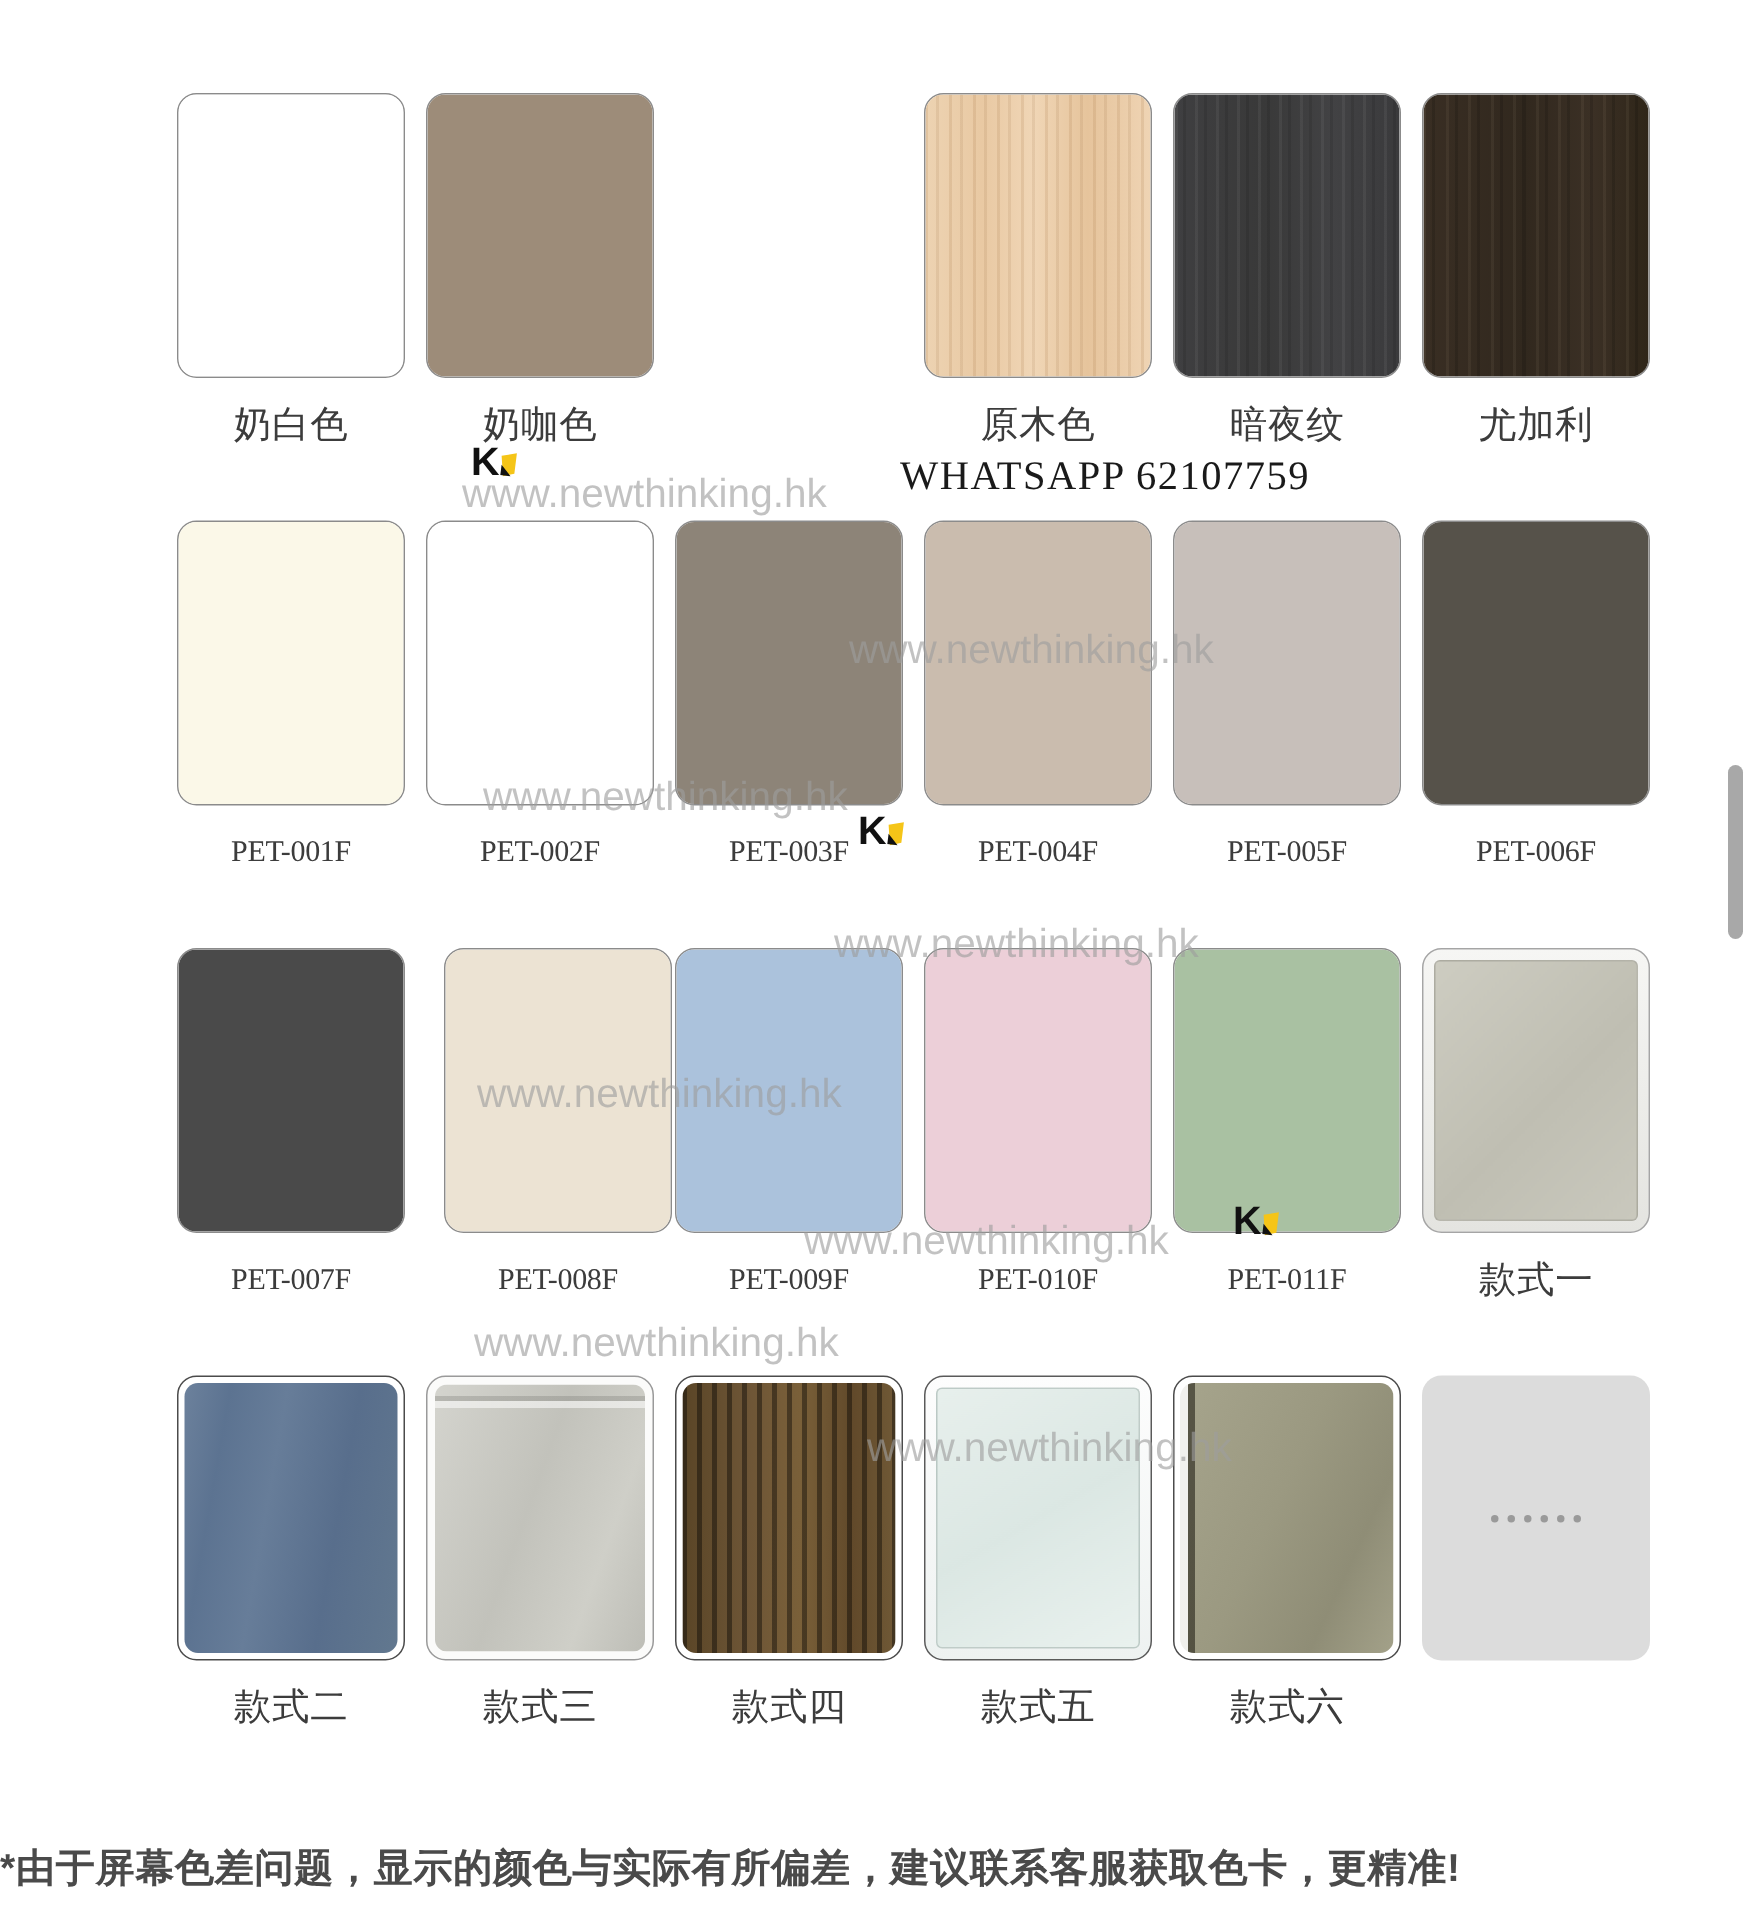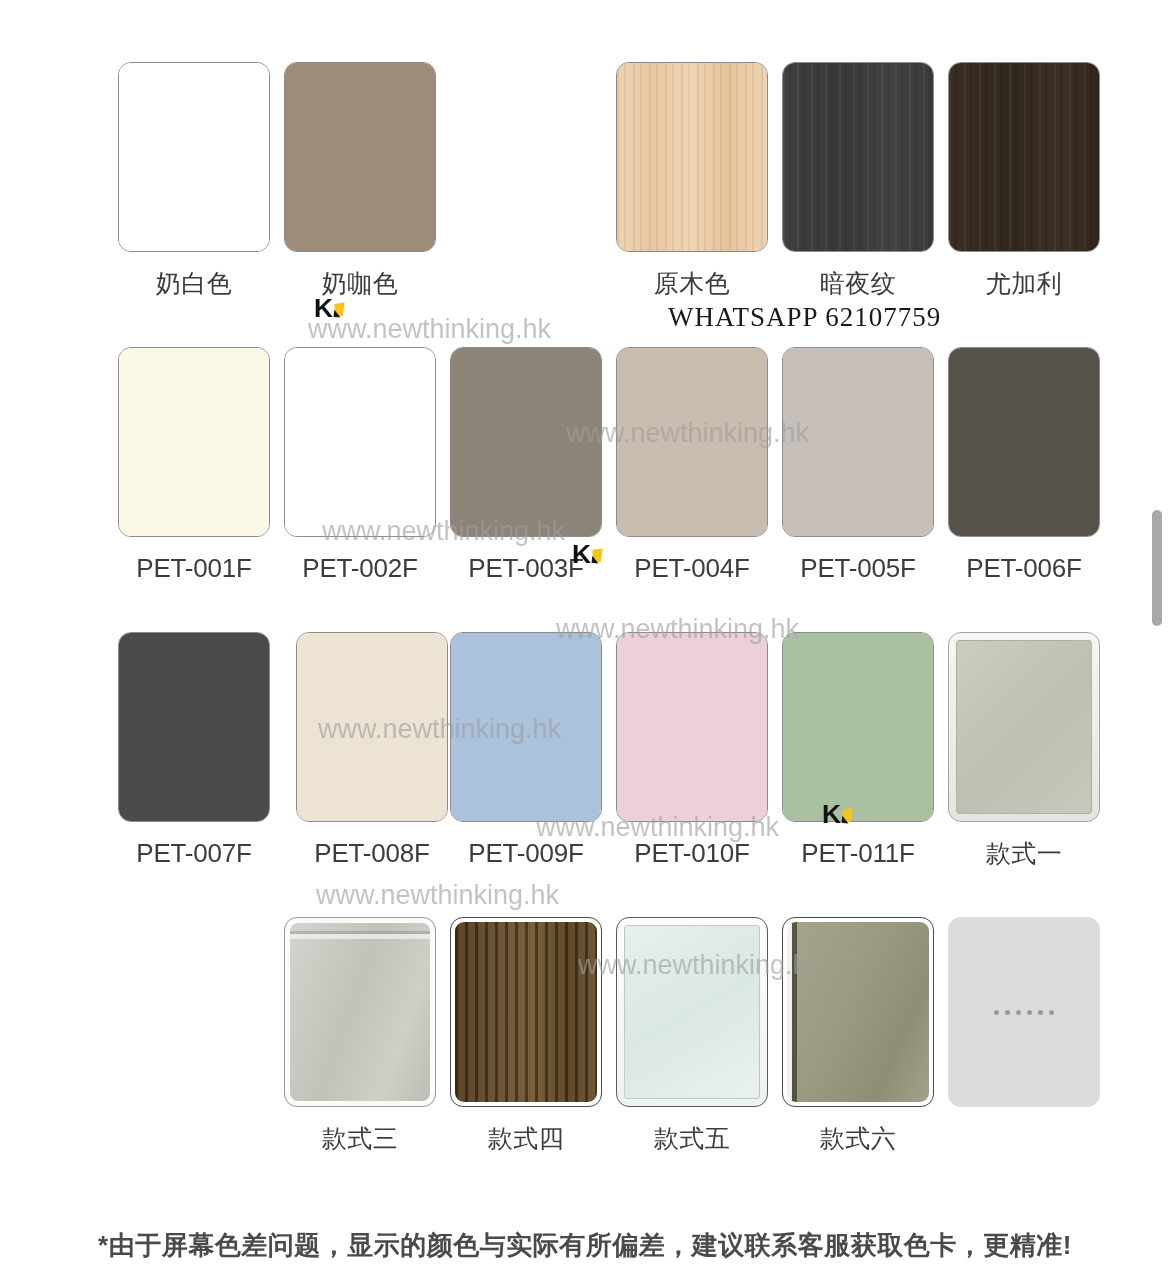--- a/index.html
+++ b/index.html
@@ -42,21 +42,21 @@
   }
   .label {
     margin-top:16px;
     text-align:center;
     font-size:25px;
     line-height:30px;
     color:#3c3c3c;
     letter-spacing:0.5px;
     white-space:nowrap;
   }
-  .label.latin { font-size:26px; letter-spacing:-0.2px; }
+  .label.latin { font-size:20px; letter-spacing:-0.2px;font-family:Liberation Serif, serif; }
 
   
   .framed { padding:7px; background:#f2f2f0; }
   .framed .inner {
     width:100%; height:100%;
     border-radius:4px;
     border:1px solid rgba(0,0,0,.10);
   }
 
   
@@ -95,21 +95,21 @@
     font-size:27px;
     color:#1a1a1a;
     white-space:nowrap;
     letter-spacing:1px;
   }
 
   
   .footer {
     position:absolute;
     left:0; right:0; top:1228px;
-    text-align:center;
+    text-align:left;
     font-size:26px;
     font-weight:bold;
     color:#4a4a4a;
     letter-spacing:0.5px;
     white-space:nowrap;
   }
 
   
   .scrollbar-track {
     position:absolute;
@@ -243,20 +243,27 @@
       </div>
       <div class="cell" style="left:830px">
         <div class="chip framed" style="background:linear-gradient(180deg,#f6f6f4,#e4e4e0);border-color:#a5a5a5">
           <div class="inner" style="background:linear-gradient(135deg,#cdccc1,#bfbeb2 55%,#c9c8bd)"></div>
         </div>
         <div class="label">款式一</div>
       </div>
     </div>
 
     <div class="row r4">
+      <div class="cell" style="left:0px">
+        <div class="chip" style="border-color:#4b4b4b;background:#fff;padding:4px">
+          <div class="tex" style="inset:4px;border-radius:9px;
+                 background:linear-gradient(100deg,#6c819c 0%,#5c7391 18%,#677d99 40%,#586e8c 68%,#62788f 100%)"></div>
+        </div>
+        <div class="label">款式二</div>
+      </div>
 
       <div class="cell" style="left:166px">
         <div class="chip" style="border-color:#9a9a9a;background:#fbfbfa;padding:5px">
           <div class="tex" style="inset:5px;border-radius:8px;
                  background:
                    linear-gradient(180deg, rgba(255,255,255,.0) 0 8px, rgba(120,120,115,.32) 8px 11px, rgba(255,255,255,.55) 11px 16px, rgba(255,255,255,0) 16px 100%),
                    linear-gradient(110deg,#d4d4ce,#c2c2bb 45%,#cfcfc8 75%,#bdbdb6)"></div>
         </div>
         <div class="label">款式三</div>
       </div>
@@ -325,21 +332,21 @@
 
     <div class="wm" style="left:308px; top:314px">www.newthinking.hk</div>
     <div class="wm" style="left:566px; top:418px">www.newthinking.hk</div>
     <div class="wm" style="left:322px; top:516px">www.newthinking.hk</div>
     <div class="wm" style="left:556px; top:614px">www.newthinking.hk</div>
     <div class="wm" style="left:318px; top:714px">www.newthinking.hk</div>
     <div class="wm" style="left:536px; top:812px">www.newthinking.hk</div>
     <div class="wm" style="left:316px; top:880px">www.newthinking.hk</div>
     <div class="wm" style="left:578px; top:950px">www.newthinking.hk</div>
 
-    <div class="whats" style="left:668px; top:302px">WHATSAPP  62107759</div>
+    <div class="whats" style="left:600px; top:302px">WHATSAPP  62107759</div>
   </div>
 
   <div class="footer">*由于屏幕色差问题，显示的颜色与实际有所偏差，建议联系客服获取色卡，更精准!</div>
 
   <div class="scrollbar-track"></div>
   <div class="scrollbar-thumb"></div>
 
 </div>
 
 </body></html>

